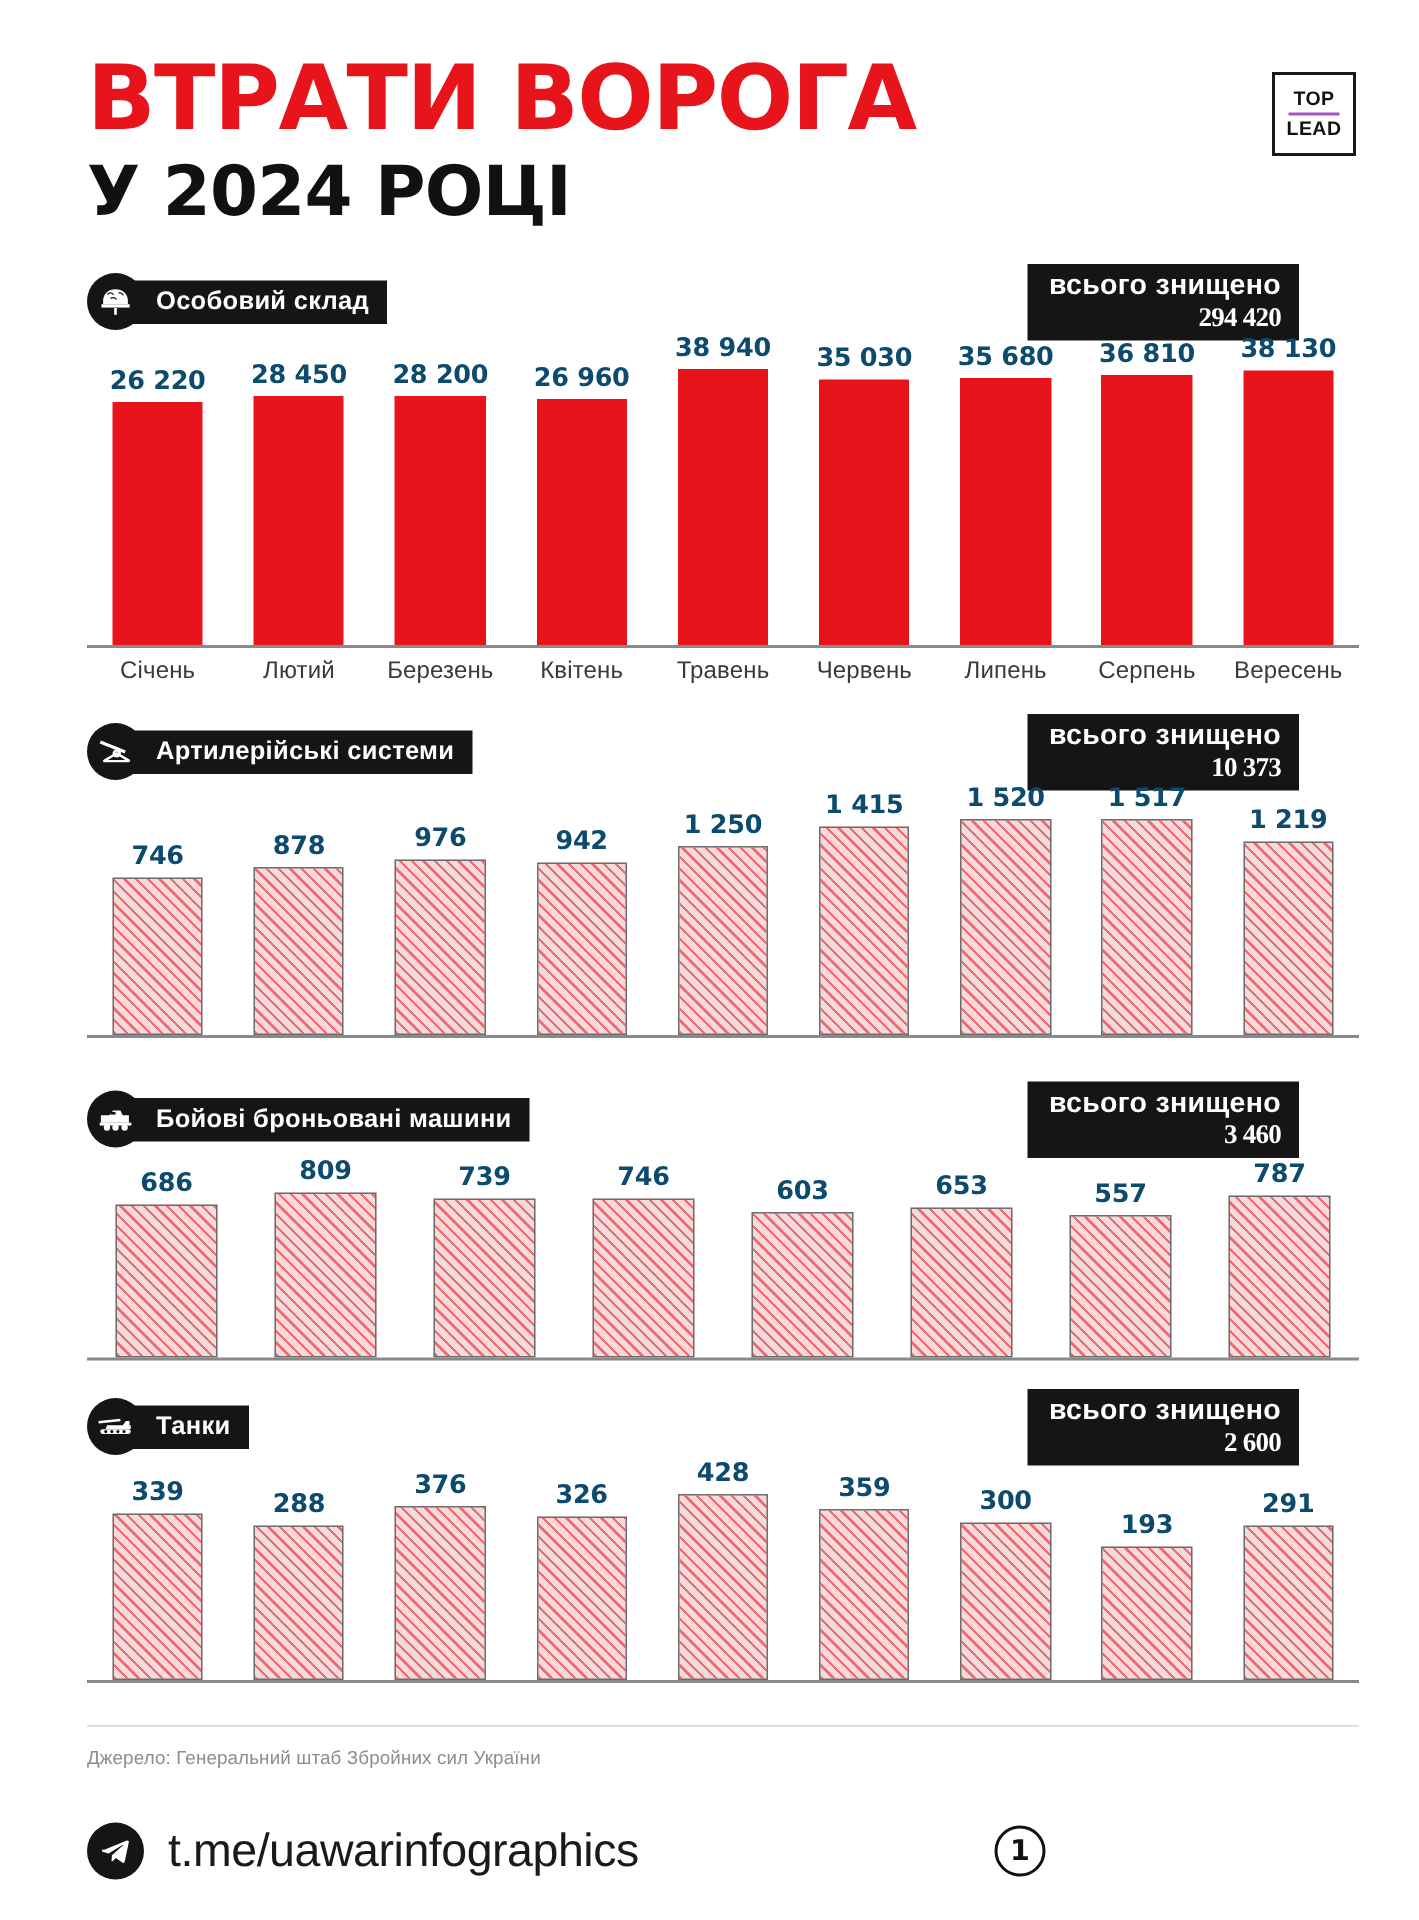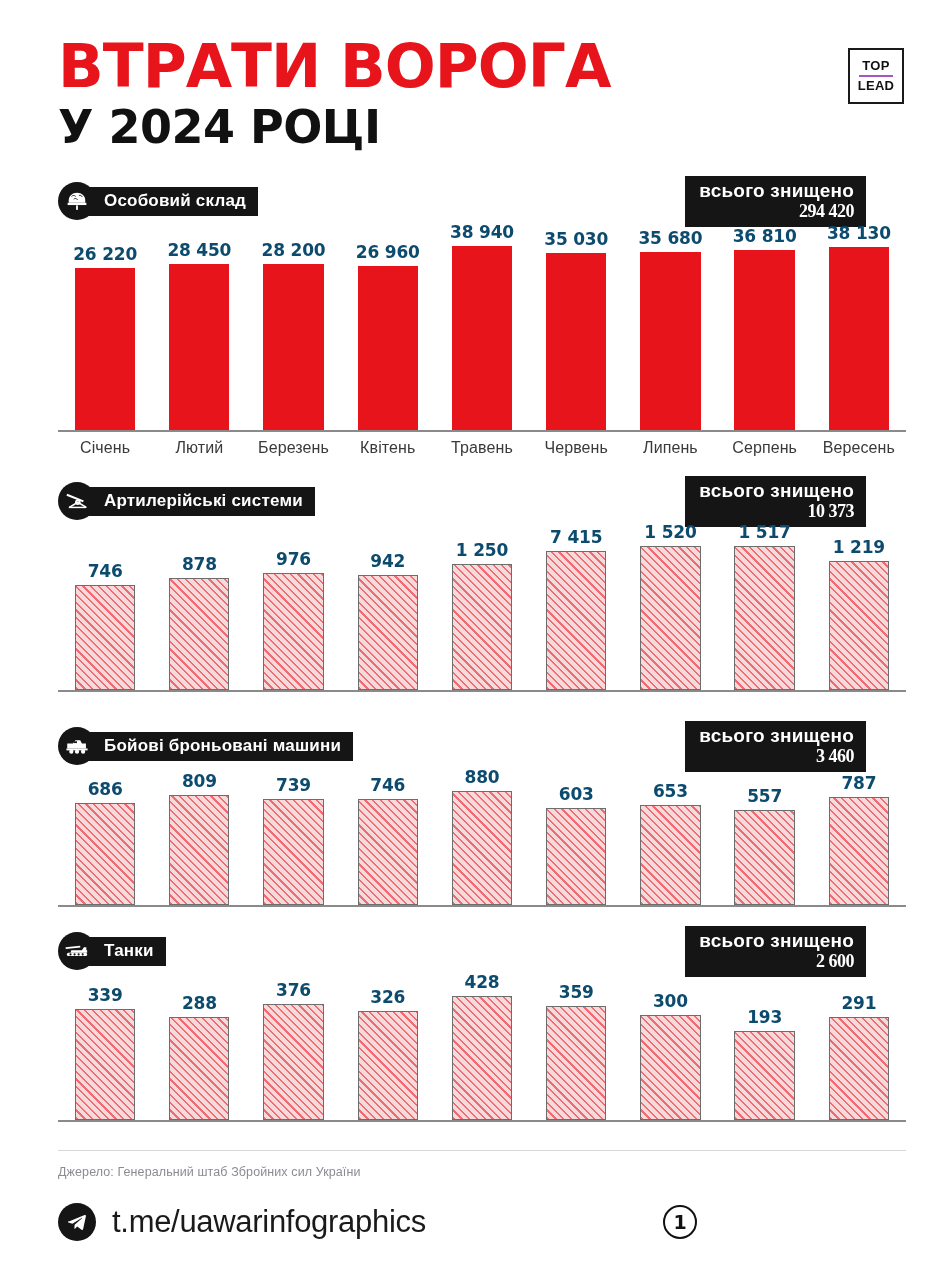--- a/index.html
+++ b/index.html
@@ -83,21 +83,21 @@
   }
   .months { display: flex; margin-top: 7px; }
   .month { flex: 1 1 0; text-align: center; font-size: 16px; color: #3a3a3a;
            font-weight: 400; letter-spacing: 0.1px; }
 
   
   .footer { position: absolute; left: 0; right: 0; bottom: 0; height: 130px;
             padding: 0 40px 0 58px; }
   .footer-rule { height: 1px; background: #d8d8d8; margin-bottom: 14px; }
   .source { font-size: 12.5px; color: #8b8b94; letter-spacing: 0.1px; }
-  .footer-row { display: flex; align-items: center; margin-top: 24px; position: relative; }
+  .footer-row { display: flex; align-items: center; margin-top: 36px; position: relative; }
   .tg-icon { width: 38px; height: 38px; border-radius: 50%; background: #151515;
              display: flex; align-items: center; justify-content: center; flex: 0 0 auto; }
   .tg-url { font-size: 31px; color: #1a1a1a; margin-left: 16px; letter-spacing: -0.3px;
             font-weight: 400; font-family: "Liberation Sans", sans-serif; }
   .page-num { position: absolute; left: 605px; top: 2px;
               width: 34px; height: 34px; border: 2.5px solid #111; border-radius: 50%;
               display: flex; align-items: center; justify-content: center;
               font-size: 19px; font-weight: 800; color: #111;
               font-family: "DejaVu Sans", sans-serif; }
 </style>
@@ -215,21 +215,21 @@
           </div>
           <div class="col">
             <div class="bar-val">942</div>
             <div class="bar hatch" style="height: 115.1px;"></div>
           </div>
           <div class="col">
             <div class="bar-val">1 250</div>
             <div class="bar hatch" style="height: 126px;"></div>
           </div>
           <div class="col">
-            <div class="bar-val">7 415</div>
+            <div class="bar-val">1 415</div>
             <div class="bar hatch" style="height: 138.75px;"></div>
           </div>
           <div class="col">
             <div class="bar-val">1 520</div>
             <div class="bar hatch" style="height: 144px;"></div>
           </div>
           <div class="col">
             <div class="bar-val">1 517</div>
             <div class="bar hatch" style="height: 143.85px;"></div>
           </div>
@@ -266,24 +266,20 @@
             <div class="bar-val">809</div>
             <div class="bar hatch" style="height: 109.772px;"></div>
           </div>
           <div class="col">
             <div class="bar-val">739</div>
             <div class="bar hatch" style="height: 105.604px;"></div>
           </div>
           <div class="col">
             <div class="bar-val">746</div>
             <div class="bar hatch" style="height: 106.021px;"></div>
-          </div>
-          <div class="col">
-            <div class="bar-val">880</div>
-            <div class="bar hatch" style="height: 114px;"></div>
           </div>
           <div class="col">
             <div class="bar-val">603</div>
             <div class="bar hatch" style="height: 97.5059px;"></div>
           </div>
           <div class="col">
             <div class="bar-val">653</div>
             <div class="bar hatch" style="height: 100.483px;"></div>
           </div>
           <div class="col">

